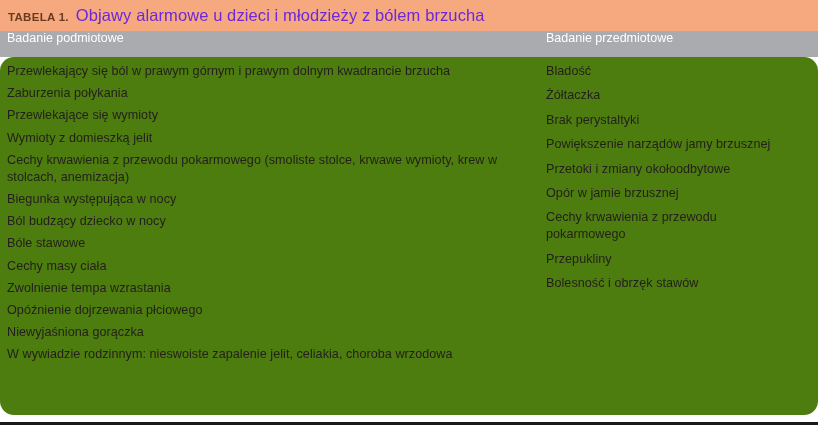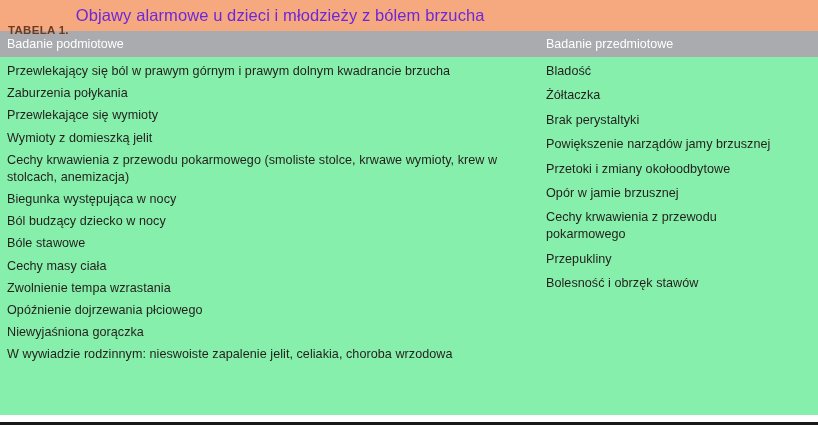--- a/index.html
+++ b/index.html
@@ -31,52 +31,53 @@
   }
   .title-kicker {
     font-size: 11.5px;
     font-weight: 600;
     letter-spacing: 0.3px;
     color: #6a3a22;
     text-transform: uppercase;
     white-space: nowrap;
     margin-right: 7px;
     position: relative;
-    top: 14px;
+    top: 1px;
   }
   .title-text {
     font-size: 16.5px;
     color: #6d28d9;
     white-space: nowrap;
     letter-spacing: 0.1px;
   }
 
   
   .header-band {
     height: 26px;
     background: #a9abae;
     display: flex;
-    align-items: center;
+    align-items: flex-start;
     box-sizing: border-box;
   }
   .header-cell {
     font-size: 12.5px;
     color: #ffffff;
     white-space: nowrap;
     box-sizing: border-box;
   }
   .header-cell.col-left  { width: 530px; padding-left: 7px; }
   .header-cell.col-right { width: 288px; padding-left: 16px; }
 
   
   .body-band {
-    background: #86efac;
+    background: #4d7c0f;
     height: 358px;
     display: flex;
     box-sizing: border-box;
+    border-radius: 14px;
   }
   .col {
     box-sizing: border-box;
     padding-top: 6px;
   }
   .col-left  { width: 530px; padding-left: 7px; padding-right: 14px; }
   .col-right { width: 288px; padding-left: 16px; padding-right: 24px; }
 
   .row-item {
     font-size: 12.6px;

